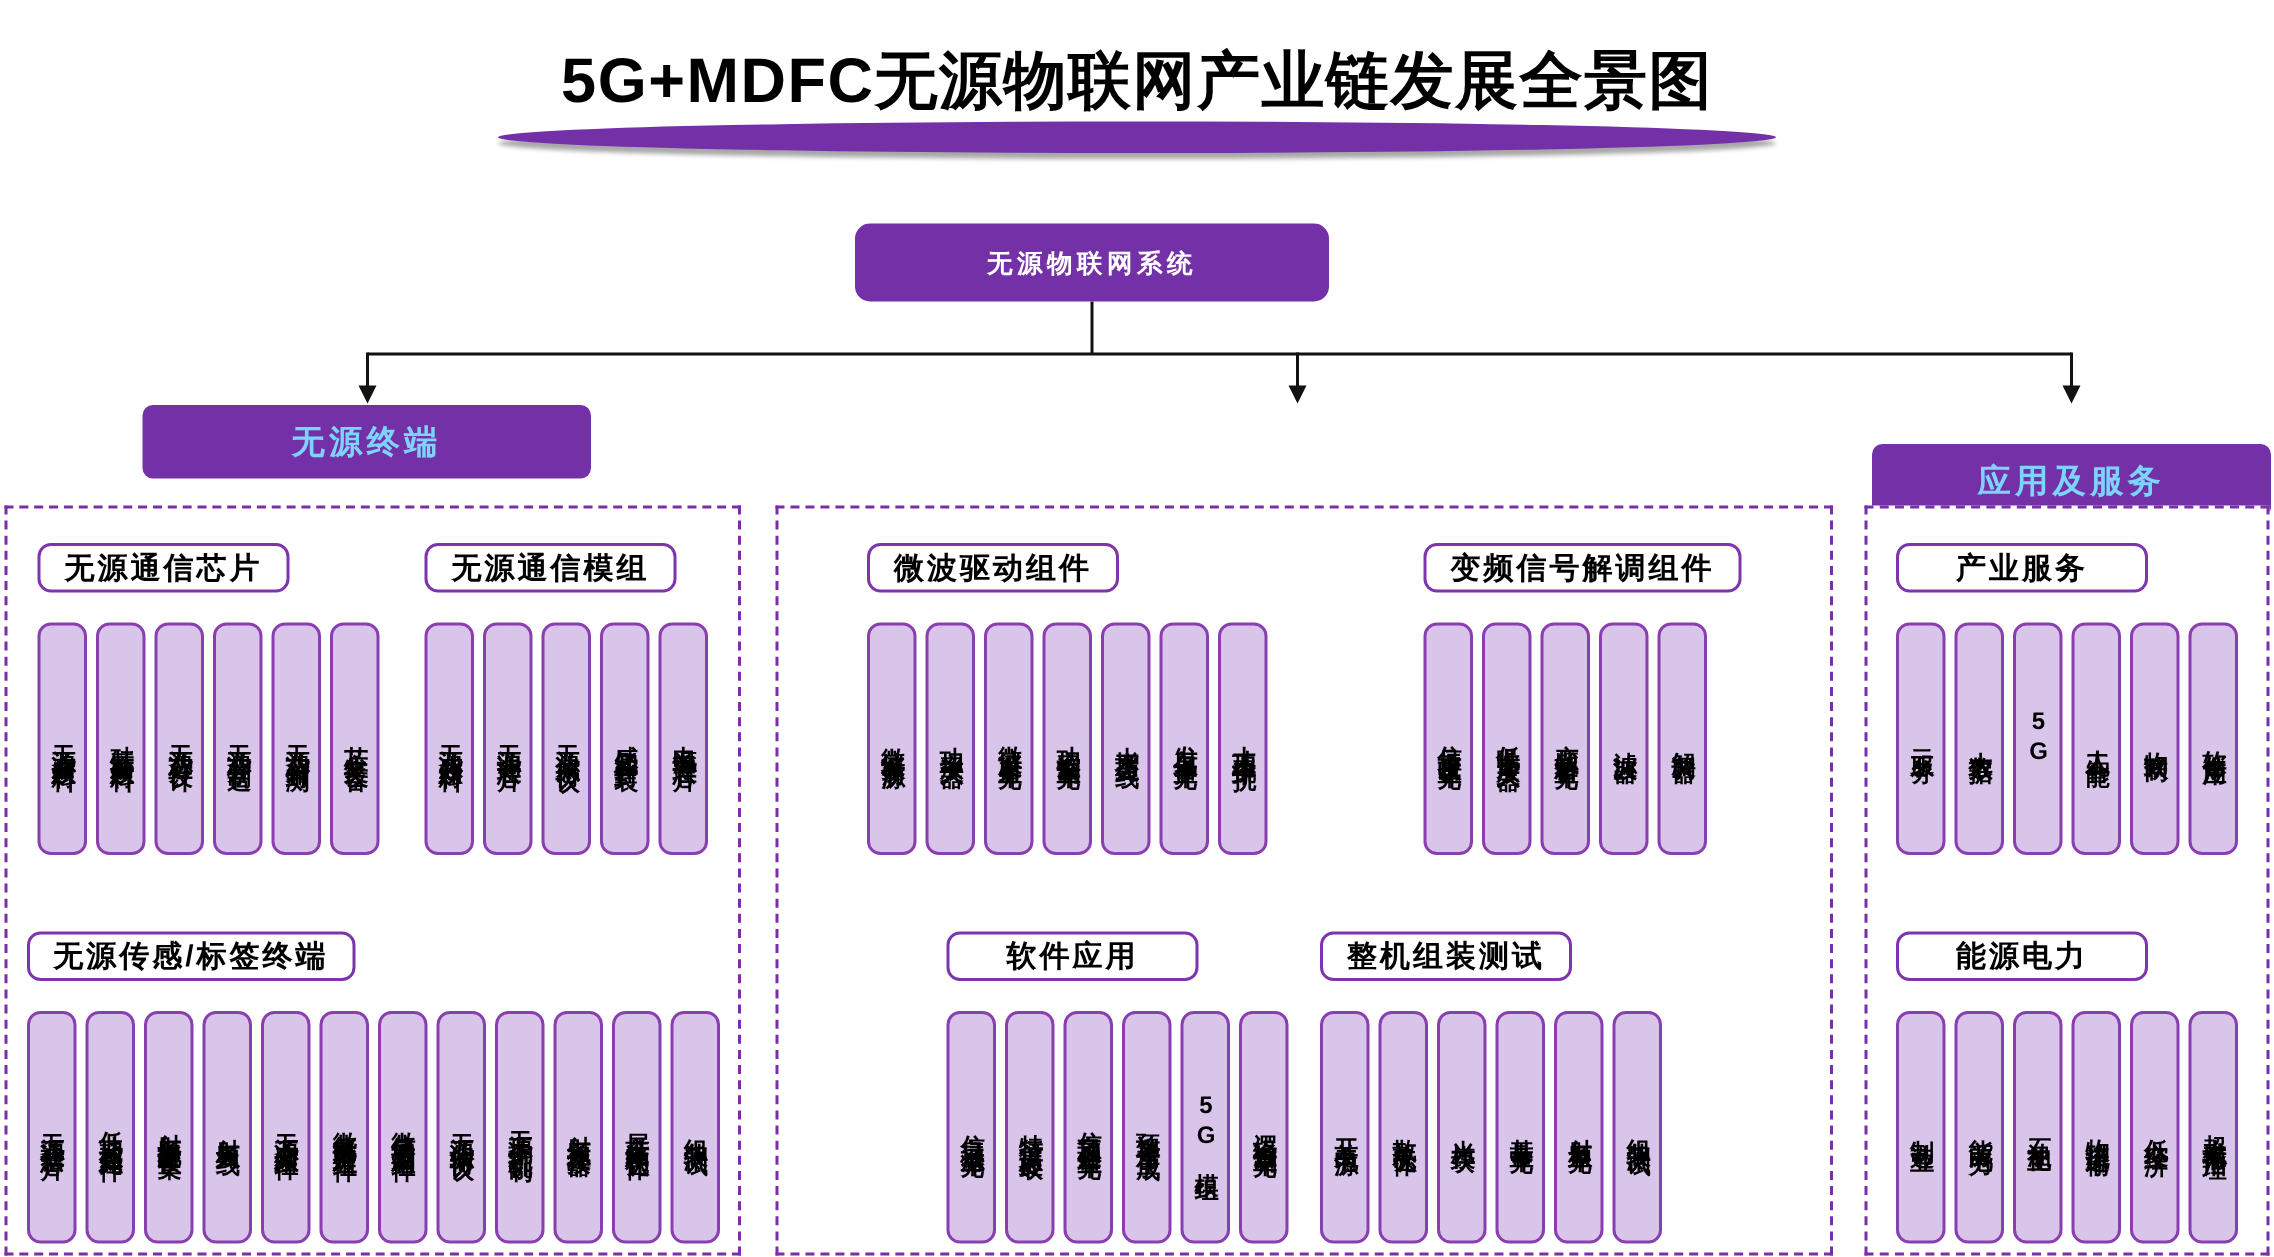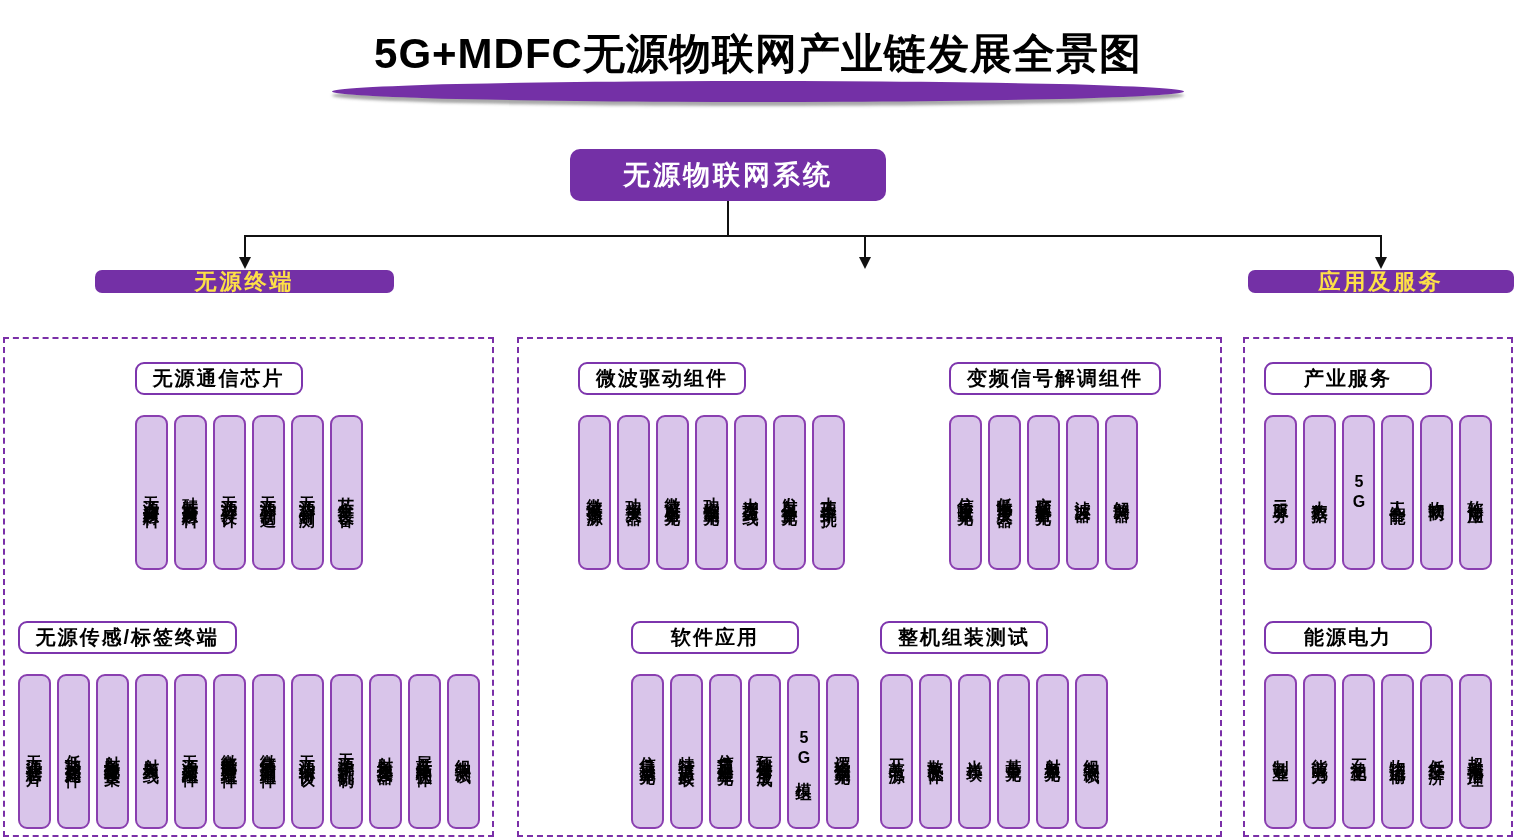--- a/index.html
+++ b/index.html
@@ -37,40 +37,40 @@
     width: 1516px; height: 838px;
     pointer-events: none;
   }
   .root-node {
     position: absolute;
     left: 570px; top: 149px;
     width: 316px; height: 52px;
     background: #7430a6;
     border-radius: 10px;
     color: #ffffff;
-    font-size: 27px;
+    font-size: 17px;
     font-weight: bold;
     display: flex; align-items: center; justify-content: center;
     letter-spacing: 3px;
   }
   .branch-box {
     position: absolute;
     top: 270px;
-    height: 23px;
+    height: 49px;
     background: #7430a6;
     border-radius: 7px;
-    color: #fde047;
+    color: #7dd3fc;
     font-size: 22px;
     font-weight: bold;
     display: flex; align-items: center; justify-content: center;
     letter-spacing: 3px;
   }
   .b1 { left: 95px;  width: 299px; }
   .b2 { left: 715px; width: 299px; }
-  .b3 { left: 1248px; width: 266px; }
+  .b3 { left: 1248px; width: 266px; margin-top: 26px; }
   .panel {
     position: absolute;
     top: 337px;
     height: 500px;
     border: 2px dashed #7a2fa8;
     padding-top: 23px;
     background: #ffffff;
   }
   .p1 { left: 3px;    width: 491px; }
   .p2 { left: 517px;  width: 705px; }
@@ -169,20 +169,40 @@
               <span class="vtext">无源芯片制造</span>
             </div>
             <div class="card">
               <span class="vtext">无源芯片封测</span>
             </div>
             <div class="card">
               <span class="vtext">芯片生产设备</span>
             </div>
           </div>
         </div>
+        <div class="module">
+          <div class="module-header">无源通信模组</div>
+          <div class="cards">
+            <div class="card">
+              <span class="vtext">无源感知材料</span>
+            </div>
+            <div class="card">
+              <span class="vtext">无源调理芯片</span>
+            </div>
+            <div class="card">
+              <span class="vtext">无源传感协议</span>
+            </div>
+            <div class="card">
+              <span class="vtext">感知元件封装</span>
+            </div>
+            <div class="card">
+              <span class="vtext">电源管理芯片</span>
+            </div>
+          </div>
+        </div>
       </div>
       <div class="mod-row row-0-1">
         <div class="module">
           <div class="module-header">无源传感/标签终端</div>
           <div class="cards">
             <div class="card">
               <span class="vtext">无源通信芯片</span>
             </div>
             <div class="card">
               <span class="vtext">低功耗感知元件</span>

